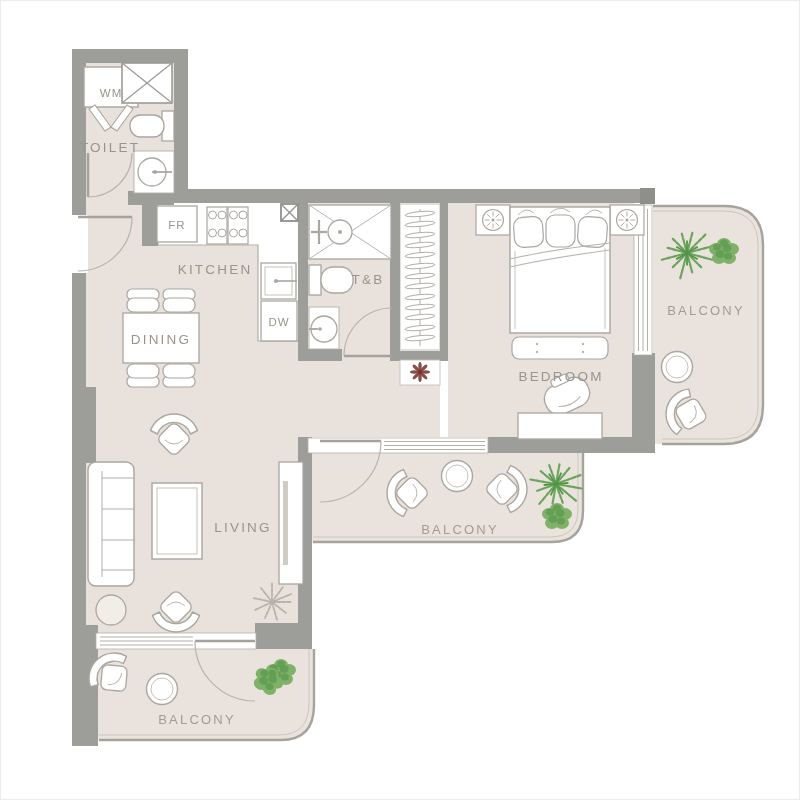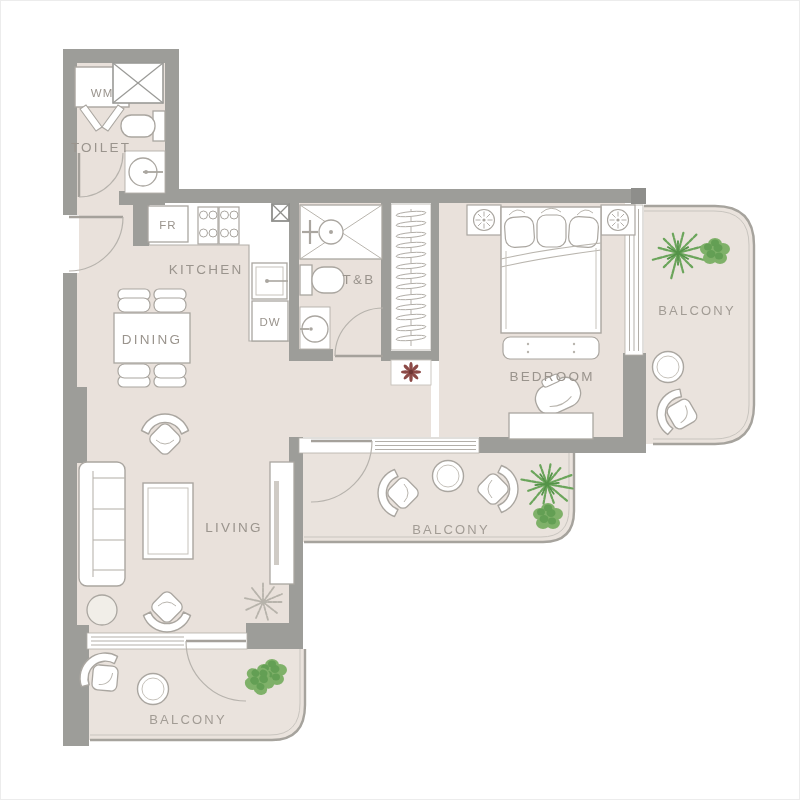--- a/index.html
+++ b/index.html
@@ -1,16 +1,16 @@
 <!DOCTYPE html>
 <html><head>
 <meta charset="utf-8">
 <style>
   html,body{margin:0;padding:0;background:#ffffff;}
-  .canvas{position:relative;width:800px;height:800px;background:#fff;border:1px solid #ececec;box-sizing:border-box;overflow:hidden;}
+  .canvas{position:relative;width:800px;height:800px;background:#fff;border:1px solid #ececec;box-sizing:border-box;overflow:hidden;padding-left:9px;}
   svg{display:block;}
   svg text{font-family:"Liberation Sans","DejaVu Sans",sans-serif;fill:#9a948d;}
   .room-label{font-size:13.5px;letter-spacing:2.2px;}
   .balcony-label{font-size:13px;letter-spacing:2.2px;fill:#a29c95;}
   .small-label{font-size:11.5px;letter-spacing:1px;}
 </style>
 </head>
 <body>
 
 <div class="canvas">

